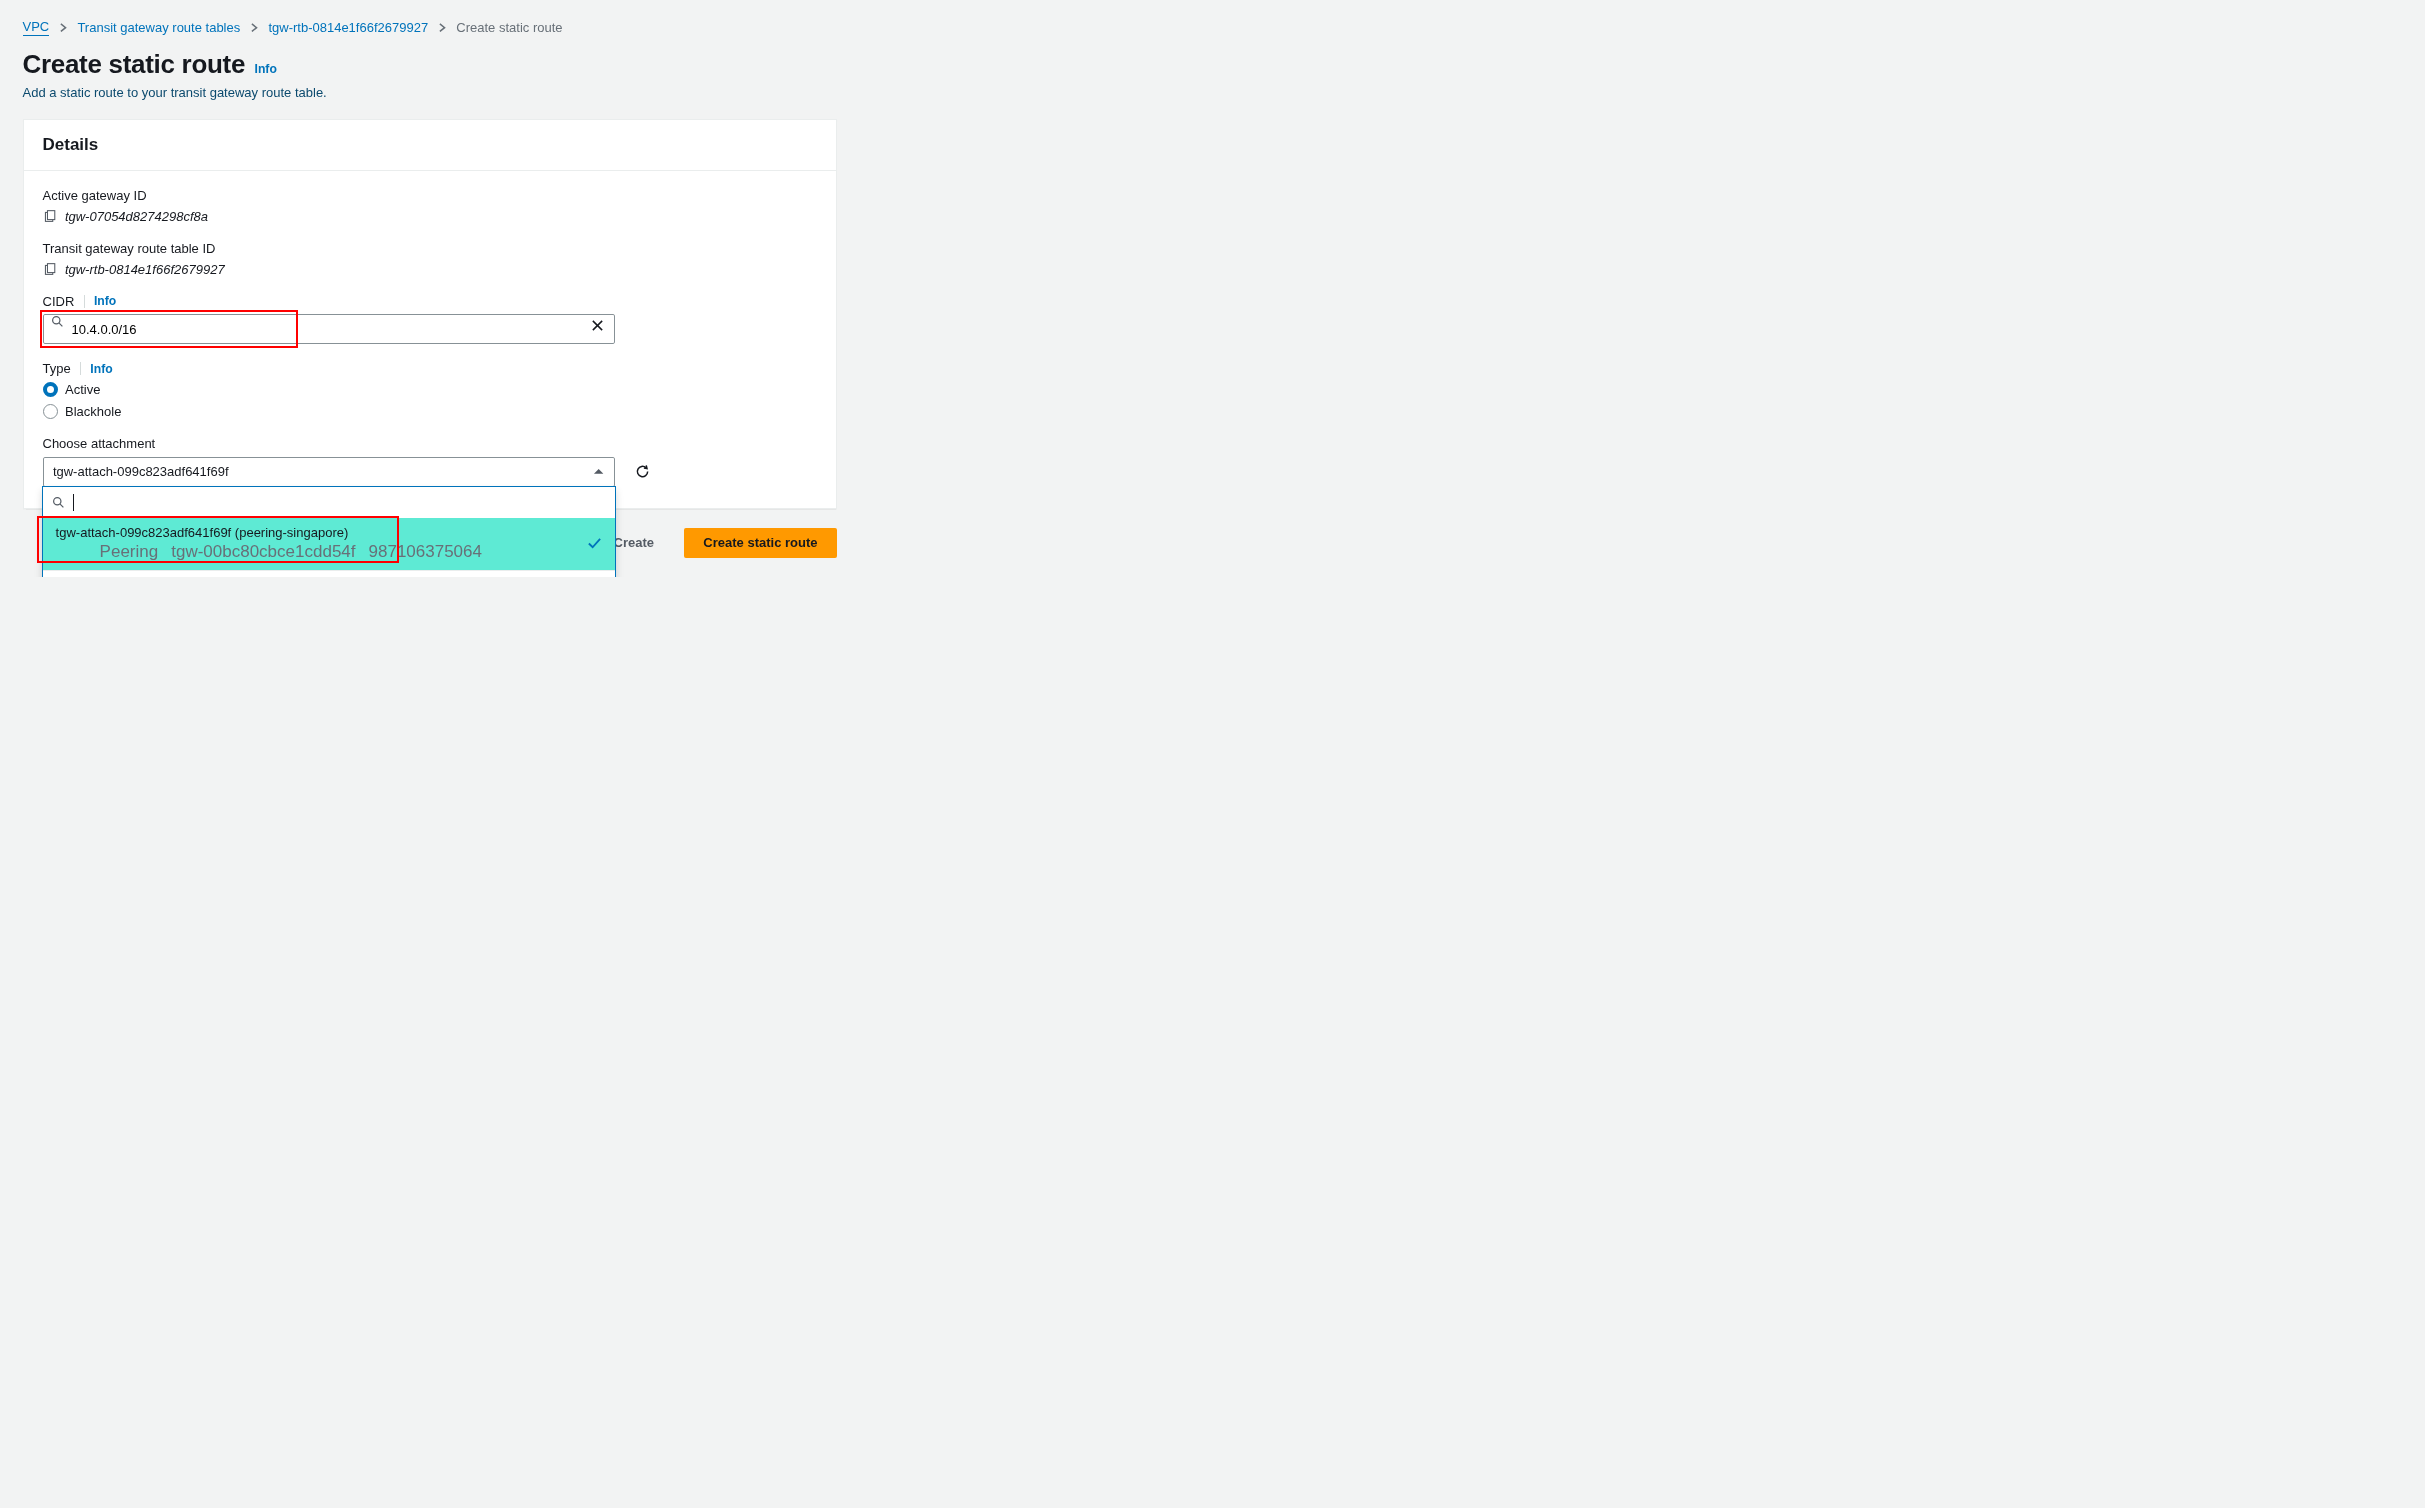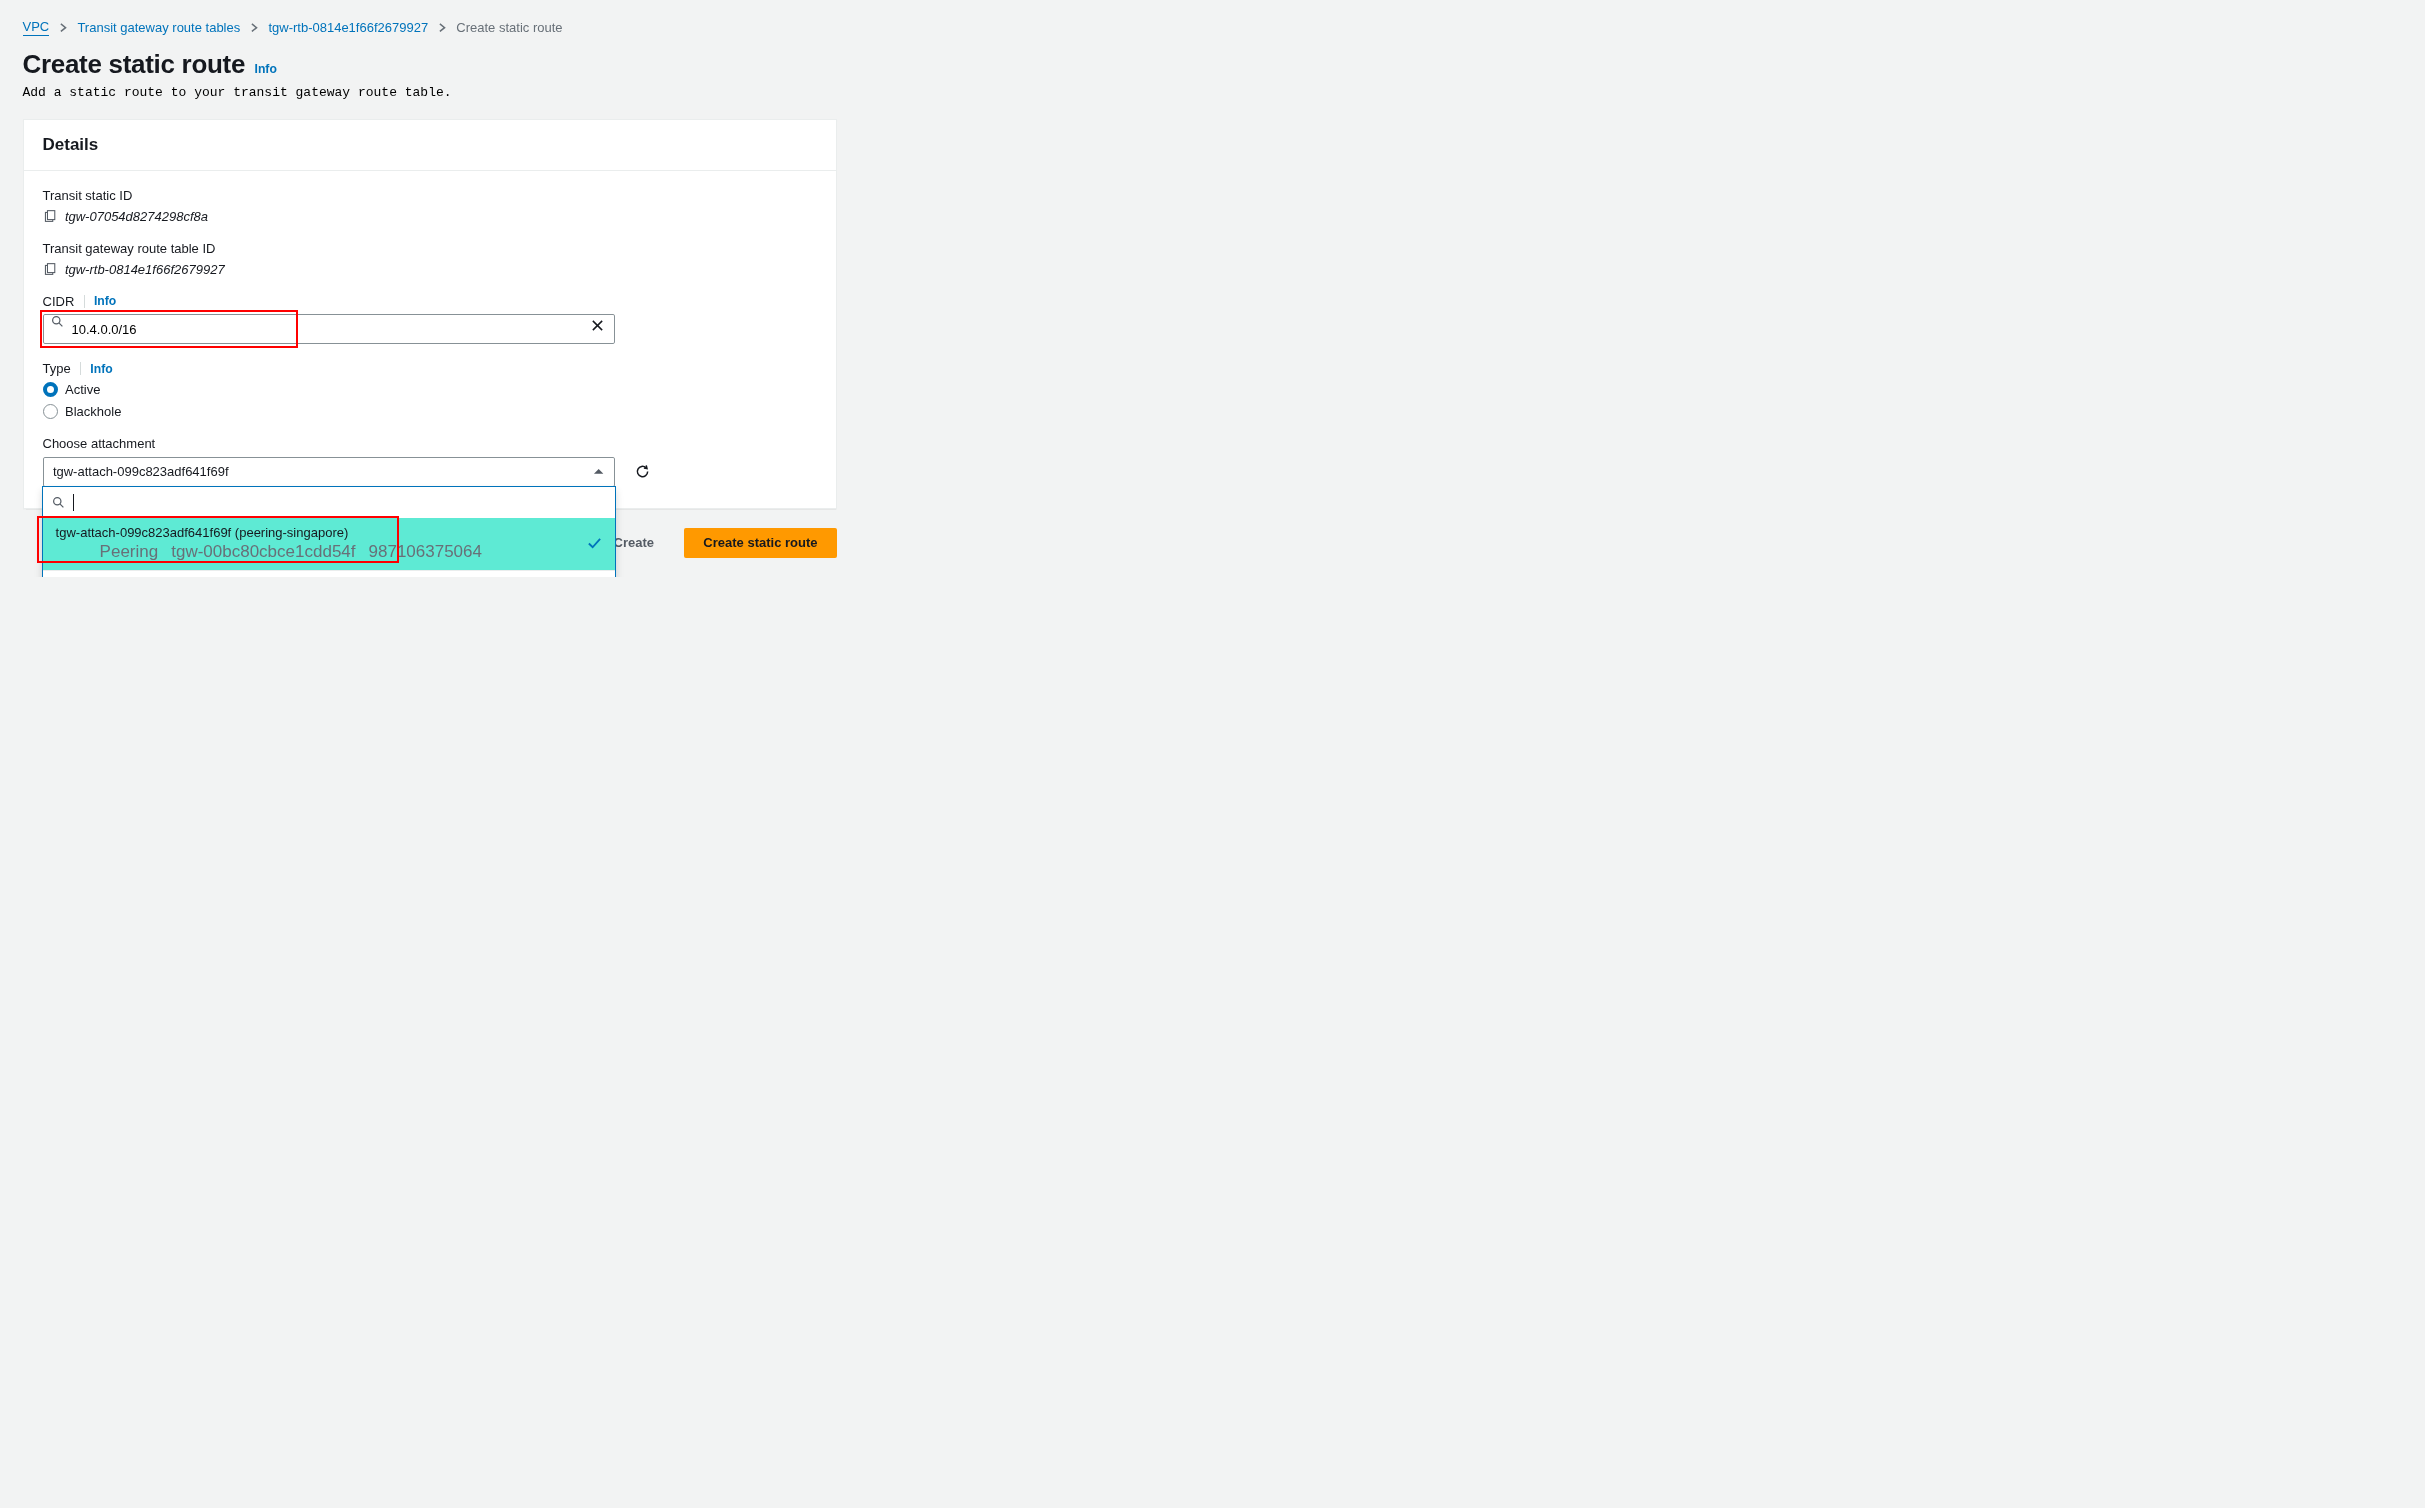--- a/index.html
+++ b/index.html
@@ -17,21 +17,21 @@
   .breadcrumb .crumb-link { color: #0073bb; }
   .breadcrumb .crumb-current { color: #687078; }
   .breadcrumb .sep svg { width: 9.4px; height: 9.4px; }
   .breadcrumb .sep { color: #687078; display:flex; align-items:center; }
   .crumb-underline { border-bottom: 0.9px solid #0073bb; padding-bottom:0.9px; }
 
   
   .page-title-row { display: flex; align-items: baseline; gap: 9.4px; }
   h1 { font-size: 26px; font-weight: 700; letter-spacing: -0.3px; }
   .info-link { color: #0073bb; font-size: 12.2px; font-weight: 700; }
-  .page-desc { color: #000000; margin-top: 5.6px; font-size: 13px; font-family: Liberation Mono, monospace; }
+  .page-desc { color: #0c4a6e; margin-top: 5.6px; font-size: 13px; }
 
   
   .panel {
     background: #fff;
     border: 0.9px solid #eaeded;
     box-shadow: 0 0.9px 0.9px rgba(0,0,0,0.05);
     margin-top: 19px;
     width: 814px;
   }
   .panel-header {
@@ -177,21 +177,21 @@
 </div>
 <p class="page-desc">Add a static route to your transit gateway route table.</p>
 
 <div class="panel">
   <div class="panel-header">
     <h2>Details</h2>
   </div>
   <div class="panel-body">
 
     <div class="field">
-      <div class="field-label">Transit static ID</div>
+      <div class="field-label">Active gateway ID</div>
       <div class="field-value-row">
         <span class="copy-icon">
           <svg viewBox="0 0 16 16" width="13" height="13">
               <rect x="3" y="3" width="9" height="11" fill="none" stroke="#545b64" stroke-width="1.3"></rect>
               <rect x="5.5" y="0.8" width="9" height="11" fill="#fff" stroke="#545b64" stroke-width="1.3"></rect>
             </svg>
         </span>
         <span class="field-value">tgw-07054d8274298cf8a</span>
       </div>
     </div>

